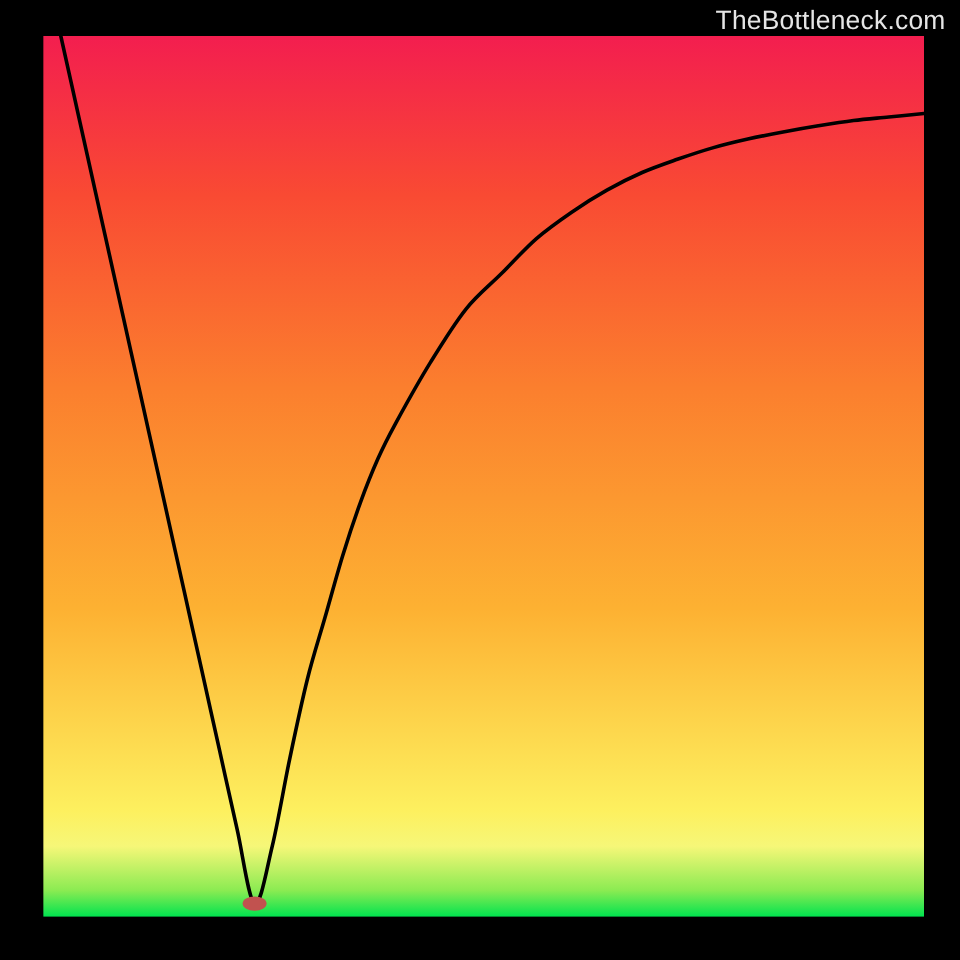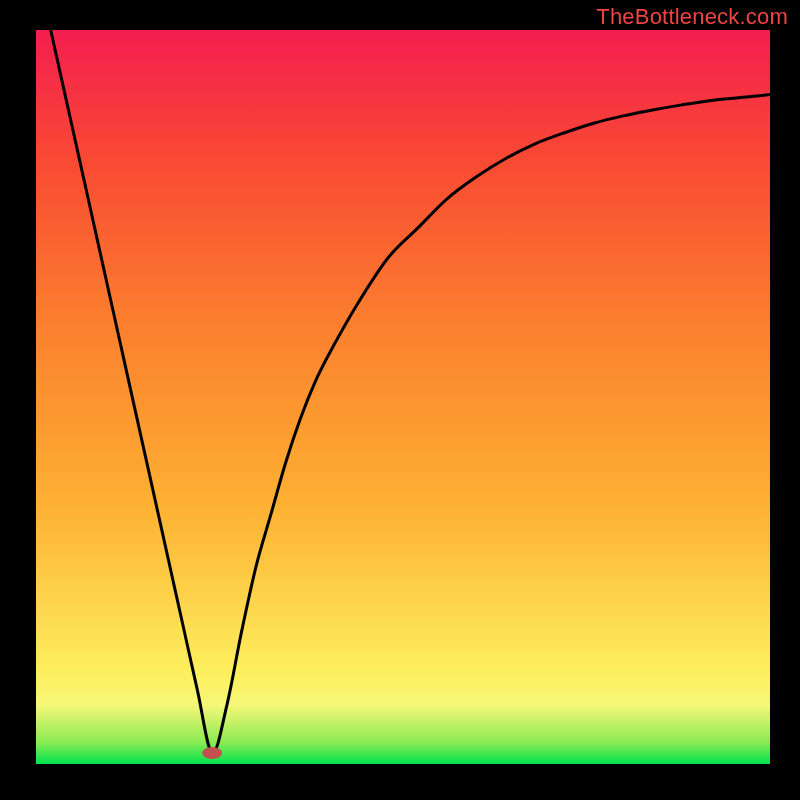--- a/index.html
+++ b/index.html
@@ -14,21 +14,21 @@
   .frame {
     position: relative;
     width: 800px;
     height: 800px;
     background: #000;
   }
   .watermark {
     position: absolute;
     top: 4px;
     right: 12px;
-    color: #ef4444;
+    color: #e5e5e5;
     font-size: 22px;
     font-weight: 500;
     letter-spacing: 0.2px;
     z-index: 10;
   }
   .plot-area-wrap {
     position: absolute;
     left: 36px;
     top: 30px;
     width: 734px;

